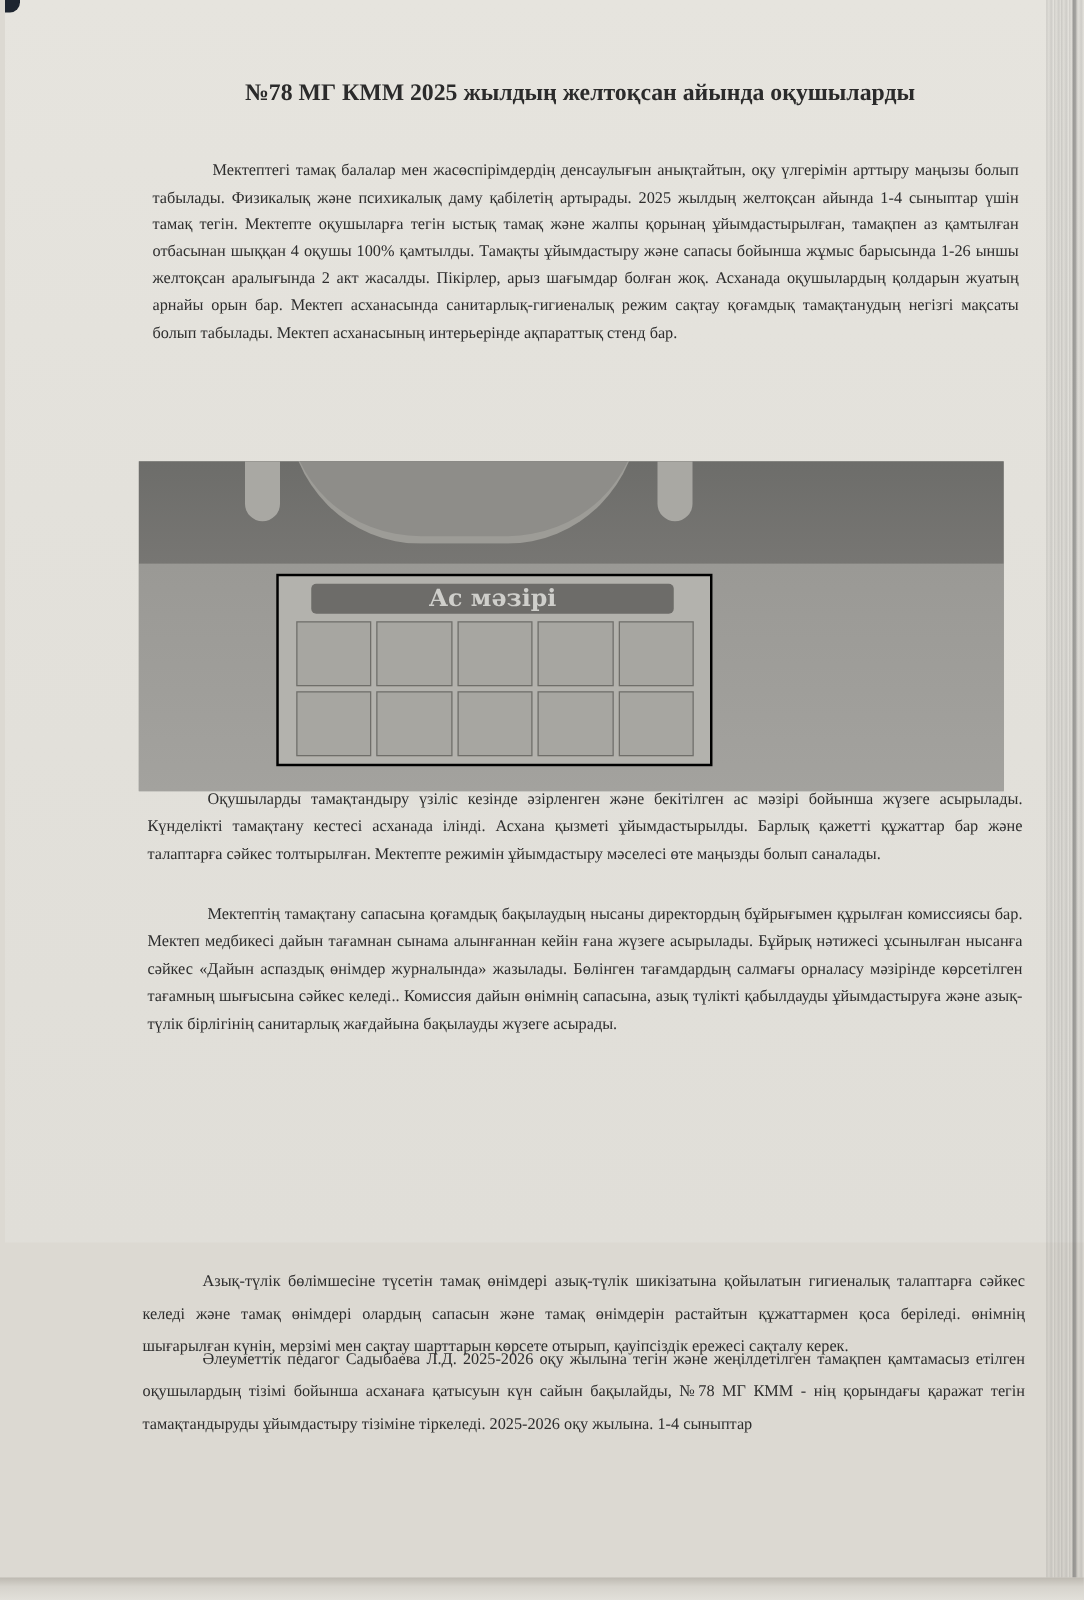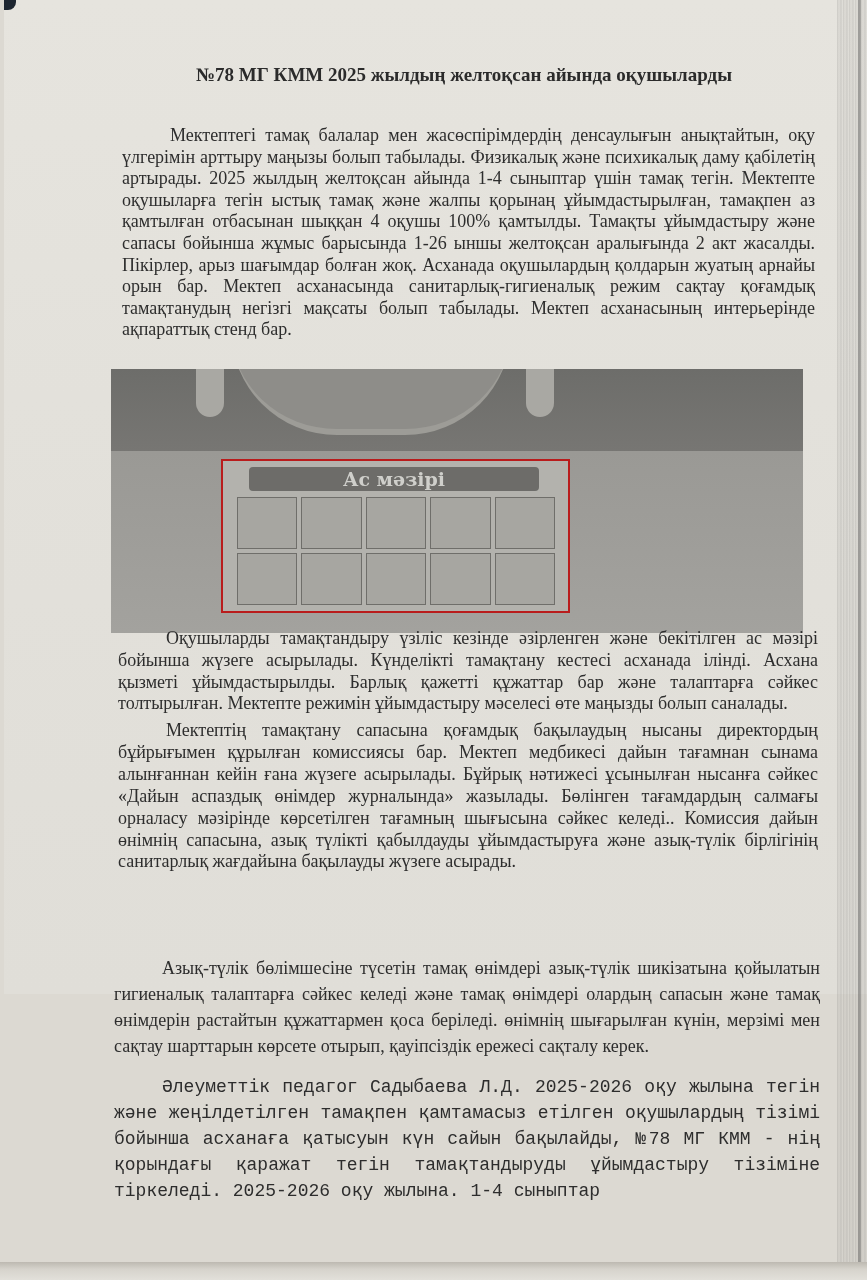--- a/index.html
+++ b/index.html
@@ -30,28 +30,28 @@
     position: absolute; left: 0; top: 1262px; width: 867px; height: 18px;
     background: linear-gradient(180deg, #bdb9b1 0%, #d6d3cc 40%, #e2e0da 100%);
   }
   .title {
     position: absolute; left: 100px; top: 62px; width: 720px;
     text-align: center; font-weight: bold; font-size: 19px; line-height: 26px;
     color: #2b2b2b;
   }
   .para {
     position: absolute; left: 118px; width: 693px;
-    font-size: 18px; line-height: 21.6px; text-align: justify;
+    font-size: 13px; line-height: 21.6px; text-align: justify;
     text-indent: 48px; color: #2d2d2d;
   }
   .p1 { top: 125px; }
   .p2 { top: 628px; left: 114px; width: 700px; line-height: 21.8px; }
   .p3 { top: 720px; left: 114px; width: 700px; line-height: 21.9px; }
-  .p4 { top: 955px; left: 110px; width: 706px; line-height: 26px; }
-  .p5 { top: 1074px; left: 110px; width: 706px; line-height: 26px; font-family: Liberation Mono, monospace; }
+  .p4 { top: 1012px; left: 110px; width: 706px; line-height: 26px; }
+  .p5 { top: 1074px; left: 110px; width: 706px; line-height: 26px; }
 
   .photo {
     position: absolute; left: 107px; top: 369px; width: 692px; height: 264px;
     background: #8d8c88; overflow: hidden;
   }
   .photo .wall-top {
     position: absolute; left: 0; top: 0; width: 100%; height: 82px;
     background: linear-gradient(180deg, #6d6d6a 0%, #777673 100%);
   }
   .photo .bowl {
@@ -61,21 +61,21 @@
   }
   .photo .handle {
     position: absolute; top: 0; width: 28px; height: 48px; background: #a9a8a3; border-radius: 0 0 14px 14px;
   }
   .photo .wall-bottom {
     position: absolute; left: 0; top: 82px; width: 100%; height: 182px;
     background: linear-gradient(180deg, #9a9995 0%, #a3a29e 100%);
   }
   .board {
     position: absolute; left: 110px; top: 90px; width: 345px; height: 150px;
-    background: #b3b2ad; border: 2px solid #b91c1c;
+    background: #b3b2ad; border: 2px solid #000000;
   }
   .board-header {
     position: absolute; left: 26px; top: 6px; width: 290px; height: 24px;
     background: #6d6c69; border-radius: 4px;
     text-align: center; color: #cfcfcb; font-weight: bold; font-size: 19px; line-height: 24px;
     font-family: "DejaVu Serif", serif;
   }
   .board-grid {
     position: absolute; left: 14px; top: 36px; width: 318px; height: 108px;
     display: grid; grid-template-columns: repeat(5, 1fr); grid-template-rows: repeat(2, 1fr); gap: 4px;

